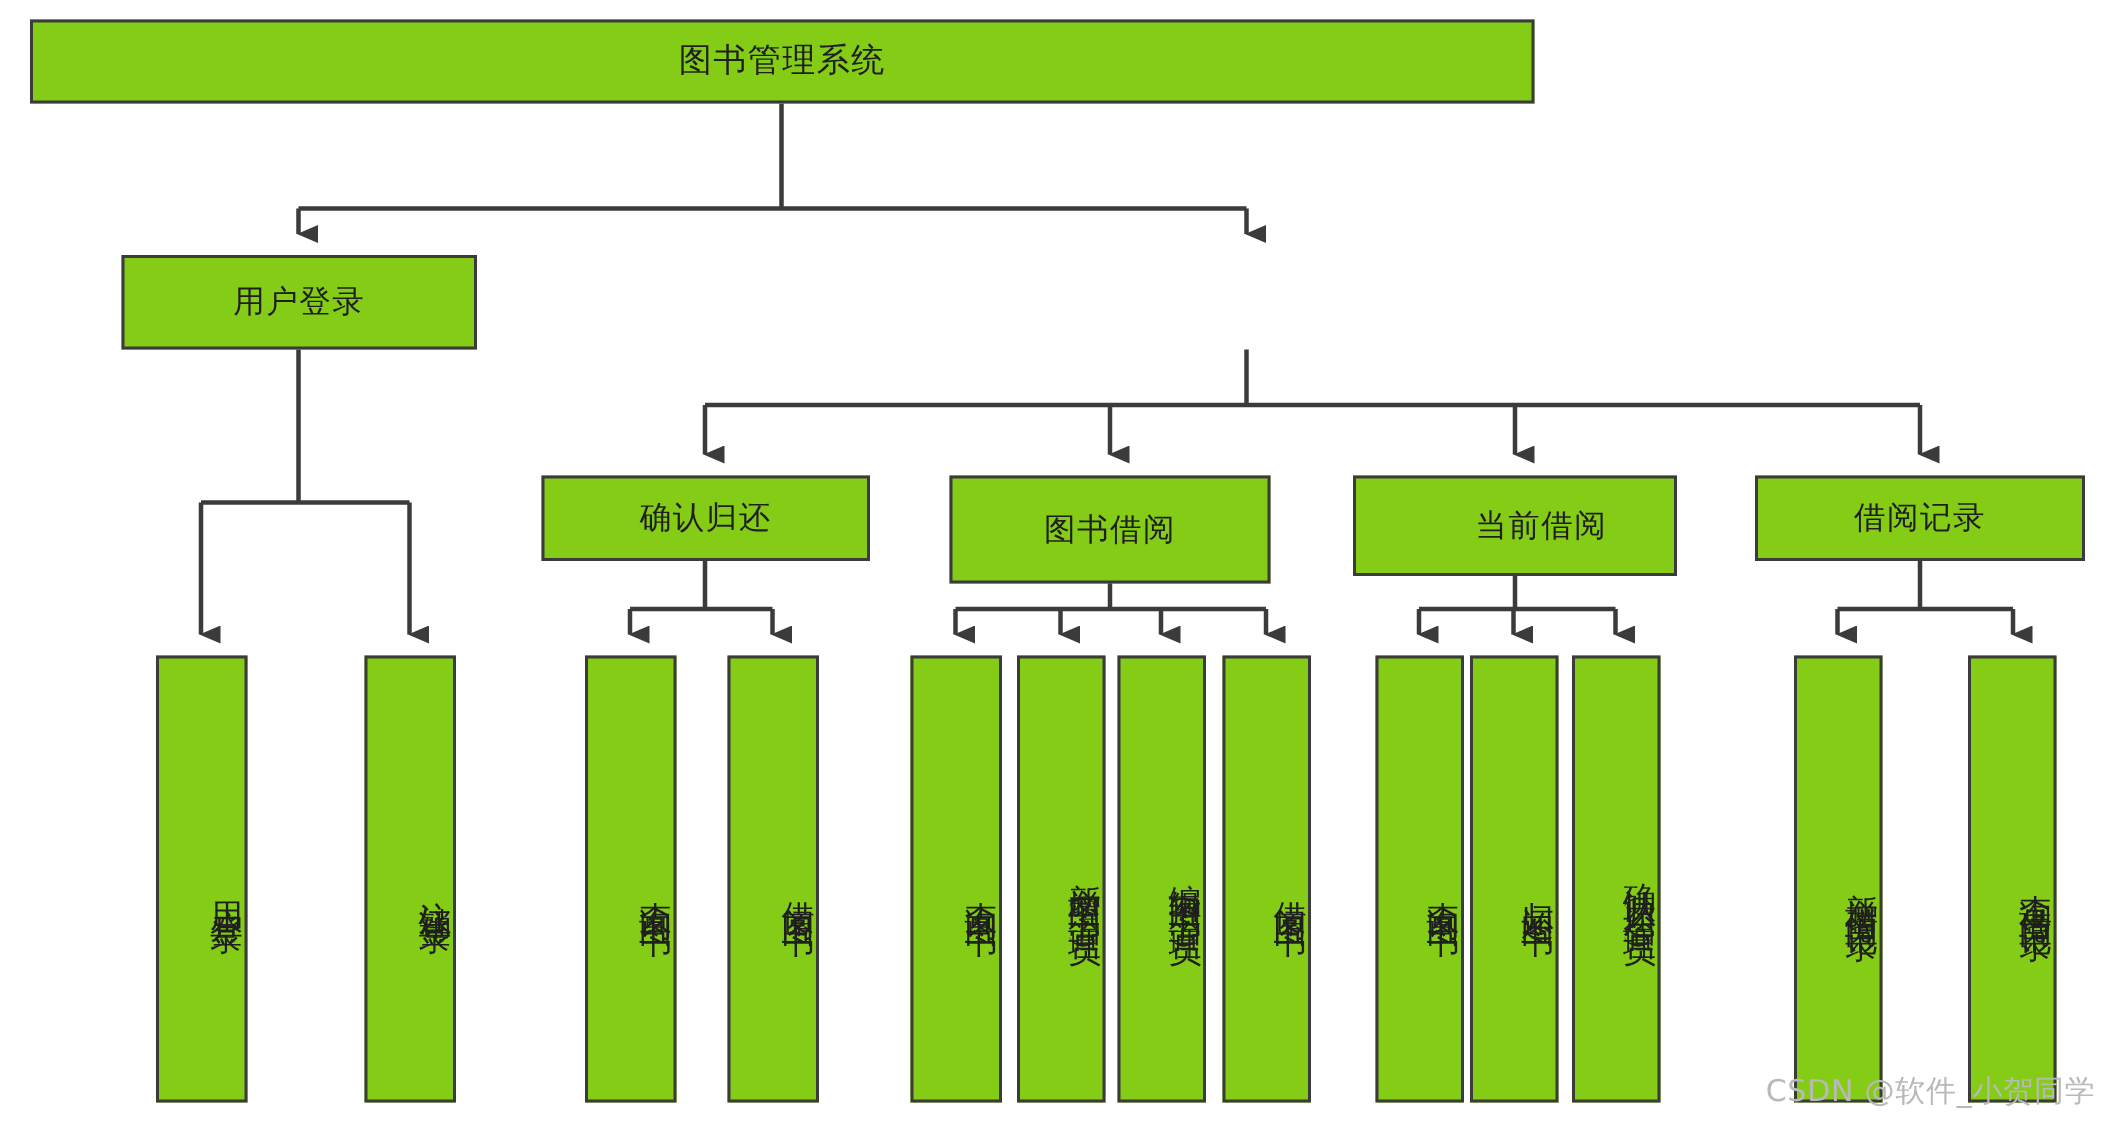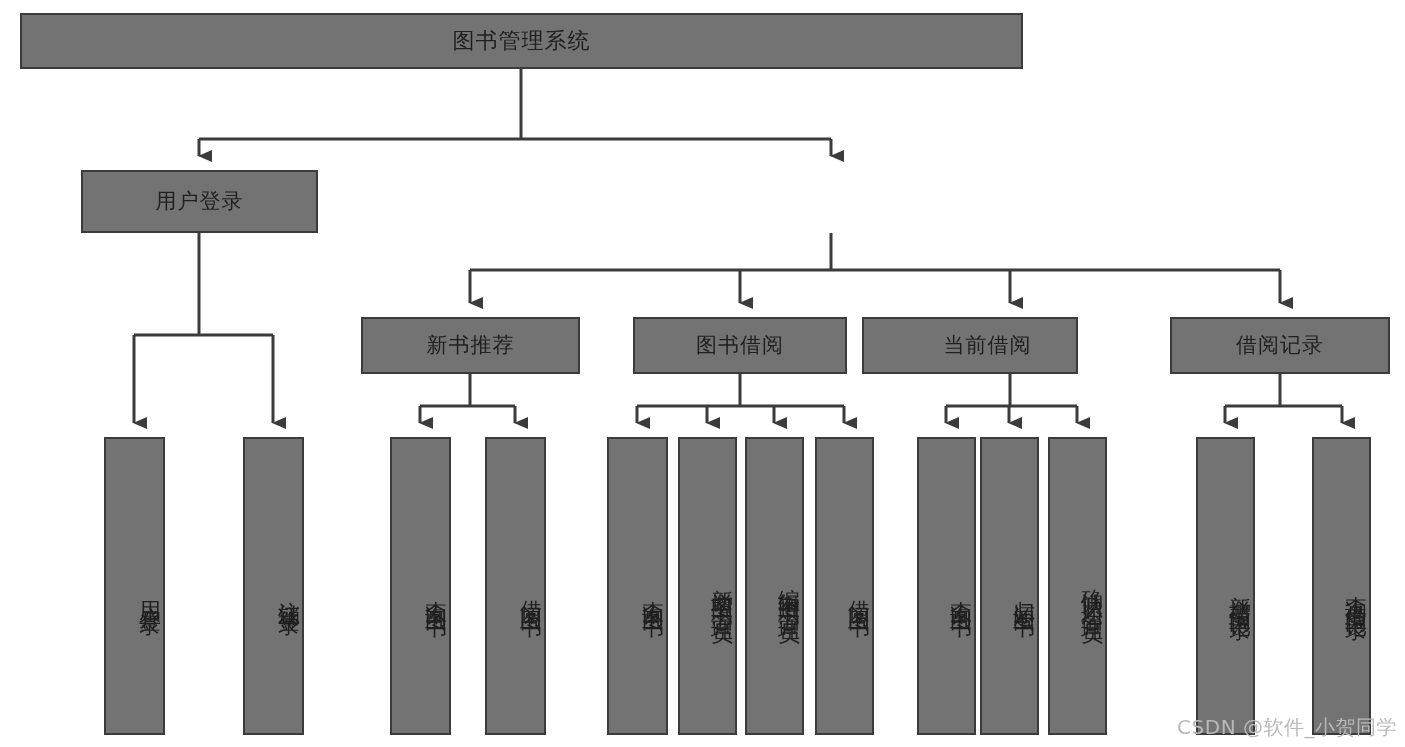--- a/index.html
+++ b/index.html
@@ -21,21 +21,21 @@
     position: absolute;
     left: 0;
     top: 0;
     width: 1405px;
     height: 747px;
     pointer-events: none;
   }
   .node {
     position: absolute;
     box-sizing: border-box;
-    background: #737373;
+    background: #84cc16;
     border: 2.5px solid #3b3b3b;
     display: flex;
     align-items: center;
     justify-content: center;
     color: #1f1f1f;
     line-height: 1.18;
     z-index: 2;
   }
   .node-h {
     font-size: 21px;
@@ -128,28 +128,28 @@
   <div class="node node-h node-root" style="left:20px; top:13px; width:1003px; height:56px;">
     <span>图书管理系统</span>
   </div>
 
   <div class="node node-h" style="left:81px; top:170px; width:237px; height:63px;">
     <span>用户登录</span>
   </div>
 
 
   <div class="node node-h" style="left:361px; top:317px; width:219px; height:57px;">
-    <span>新书推荐</span>
-  </div>
-
-  <div class="node node-h" style="left:633px; top:317px; width:214px; height:57px;">
+    <span>确认归还</span>
+  </div>
+
+  <div class="node node-h" style="left:633px; top:317px; width:214px; height:72px;">
     <span>图书借阅</span>
   </div>
 
-  <div class="node node-h" style="left:862px; top:317px; width:216px; height:57px;padding-left:35px;">
+  <div class="node node-h" style="left:902px; top:317px; width:216px; height:67px;padding-left:35px;">
     <span>当前借阅</span>
   </div>
 
   <div class="node node-h" style="left:1170px; top:317px; width:220px; height:57px;">
     <span>借阅记录</span>
   </div>
 
   <div class="node node-v" style="left:104px; top:437px; width:61px; height:298px;">
     <span>用户登录</span>
   </div>

